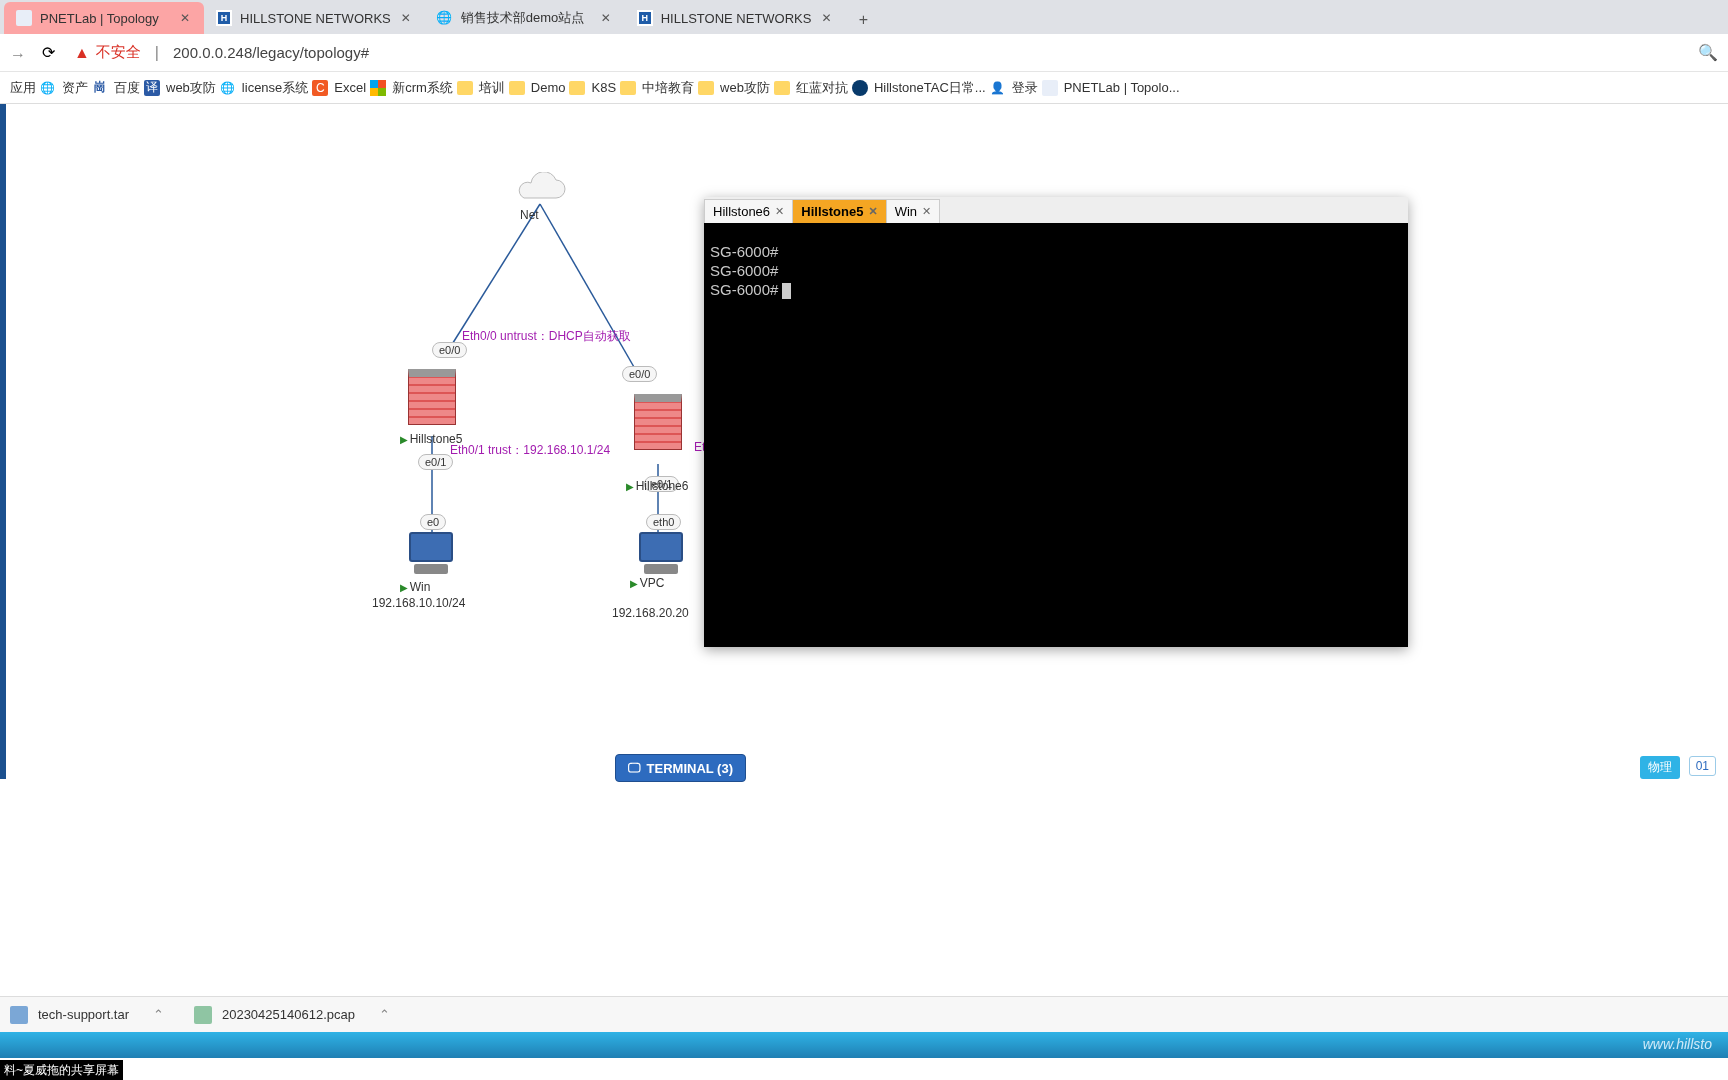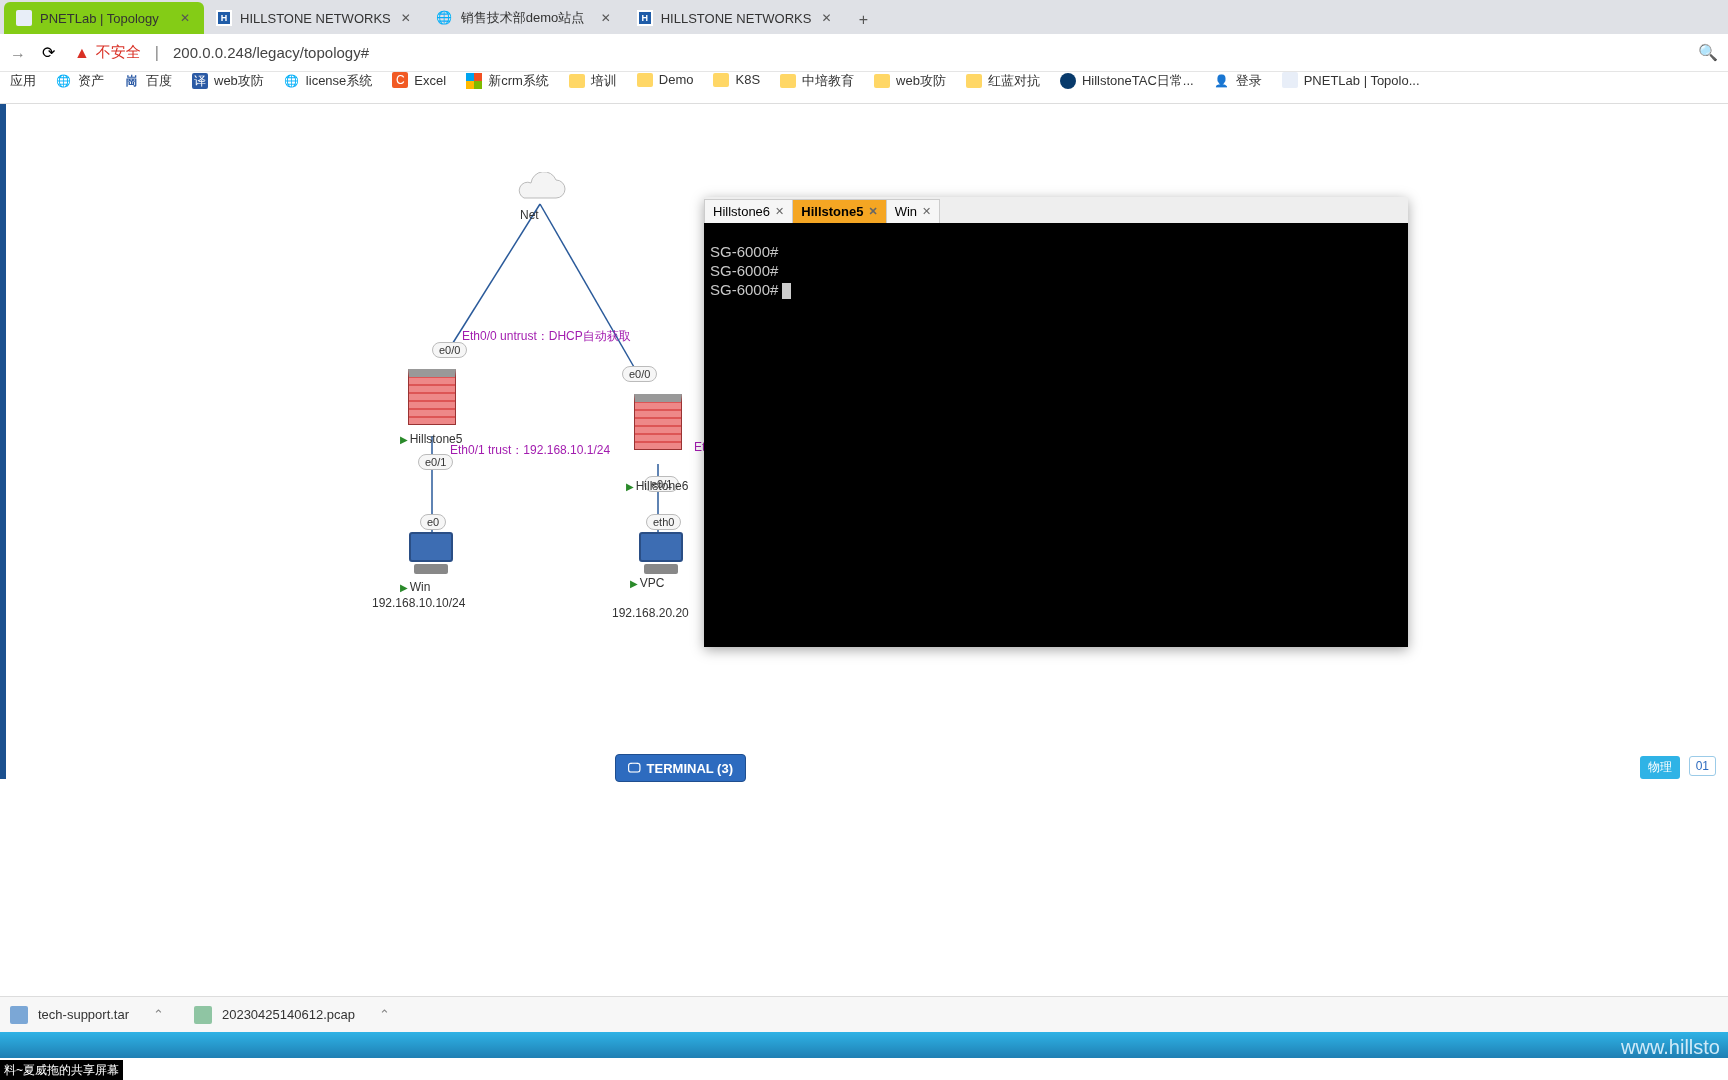--- a/index.html
+++ b/index.html
@@ -1,33 +1,33 @@
 <!DOCTYPE html>
 <html><head>
 <meta charset="utf-8">
 <style>
 *{margin:0;padding:0;box-sizing:border-box;font-family:"Segoe UI",Arial,sans-serif}
 body{width:1728px;height:1080px;background:#fff;overflow:hidden;position:relative}
 .tabs-bar{height:34px;background:#dfe1e6;display:flex;align-items:flex-end;padding-left:4px}
 .tab{height:32px;display:flex;align-items:center;padding:0 12px;gap:8px;font-size:13px;color:#333;min-width:200px;max-width:240px;border-radius:6px 6px 0 0;position:relative}
-.tab.active{background:#84cc16}
+.tab.active{background:#fca5a5}
 .tab .favicon{width:16px;height:16px;flex:0 0 16px}
 .tab .title{flex:1;white-space:nowrap;overflow:hidden;text-overflow:ellipsis}
 .tab .close{width:14px;height:14px;flex:0 0 14px;color:#555;font-size:12px;display:flex;align-items:center;justify-content:center}
 .new-tab{width:28px;height:28px;display:flex;align-items:center;justify-content:center;color:#555;font-size:16px;margin-left:4px}
 .addr-bar{height:38px;background:#fff;display:flex;align-items:center;padding:0 10px;gap:14px;border-bottom:1px solid #e5e5e5}
 .addr-bar .nav-arrow{width:18px;color:#888}
 .addr-bar .reload{width:18px}
 .addr-bar .insecure{display:flex;align-items:center;gap:6px}
 .addr-bar .warn{color:#d93025}
 .addr-bar .insecure-text{color:#d93025;font-size:15px}
 .addr-bar .pipe{color:#888}
 .addr-bar .url{color:#444;font-size:15px}
 .addr-bar .search-ico{margin-left:auto;color:#666}
-.bm-bar{height:32px;background:#fff;display:flex;align-items:flex-start;padding:0 10px;gap:20px;font-size:13px;color:#333;border-bottom:1px solid #ddd}
+.bm-bar{height:32px;background:#fff;display:flex;align-items:center;padding:0 10px;gap:4px;font-size:13px;color:#333;border-bottom:1px solid #ddd}
 .bm{display:flex;align-items:center;gap:6px}
 .bm .ico{width:16px;height:16px;display:flex;align-items:center;justify-content:center;font-size:12px}
 .folder-ico{width:16px;height:14px;background:#ffd766;border-radius:2px}
 .ico-globe{color:#5f6368}
 .ico-baidu{color:#2b5aa5;font-weight:bold}
 .ico-yi{background:#2b5aa5;color:#fff;width:16px;height:16px;font-size:10px;border-radius:2px;display:flex;align-items:center;justify-content:center}
 .ico-excel{background:#f15a24;color:#fff;width:16px;height:16px;font-size:10px;border-radius:2px;display:flex;align-items:center;justify-content:center}
 .ico-ms{width:16px;height:16px;background:conic-gradient(#f25022 0 25%,#7fba00 0 50%,#ffb900 0 75%,#00a4ef 0)}
 .ico-hs{width:16px;height:16px;background:#083a6b;border-radius:50%}
 .ico-usr{color:#5f6368}
@@ -55,21 +55,21 @@
 .term-tab{height:24px;display:flex;align-items:center;padding:0 8px;gap:5px;font-size:13px;background:#f6f6f6;border:1px solid #ccc;border-bottom:none;margin-right:-1px}
 .term-tab.active{background:#f5a623;font-weight:bold}
 .term-tab .x{font-size:11px;color:#666}
 .term-body{flex:1;background:#000;color:#c8c8c8;font-family:Consolas,monospace;font-size:15px;padding:20px 6px;line-height:1.25}
 .term-body .cursor{display:inline-block;width:9px;height:16px;background:#ccc;vertical-align:middle;margin-left:4px}
 .dl-bar{position:absolute;left:0;bottom:48px;right:0;height:36px;background:#f7f7f7;border-top:1px solid #ddd;display:flex;align-items:center;padding:0 10px;gap:30px;font-size:13px;color:#333}
 .dl-item{display:flex;align-items:center;gap:10px}
 .dl-chev{color:#888;margin-left:14px}
 .dl-ico{width:18px;height:18px;background:#7ba7d6;border-radius:2px}
 .foot{position:absolute;left:0;bottom:22px;right:0;height:26px;background:linear-gradient(#2fb3e6,#1f7fb3)}
-.foot .url{position:absolute;right:8px;top:4px;color:#cfeaf8;font-size:20px;}
+.foot .url{position:absolute;right:16px;top:4px;color:#cfeaf8;font-size:14px;font-style:italic}
 .share-strip{position:absolute;left:0;bottom:0;height:20px;background:#000;color:#fff;font-size:12px;padding:2px 4px}
 </style>
 </head>
 <body>
 
 <div class="tabs-bar">
   <div class="tab active">
     <span class="favicon ico-pnet"></span>
     <span class="title">PNETLab | Topology</span>
     <span class="close">✕</span>

